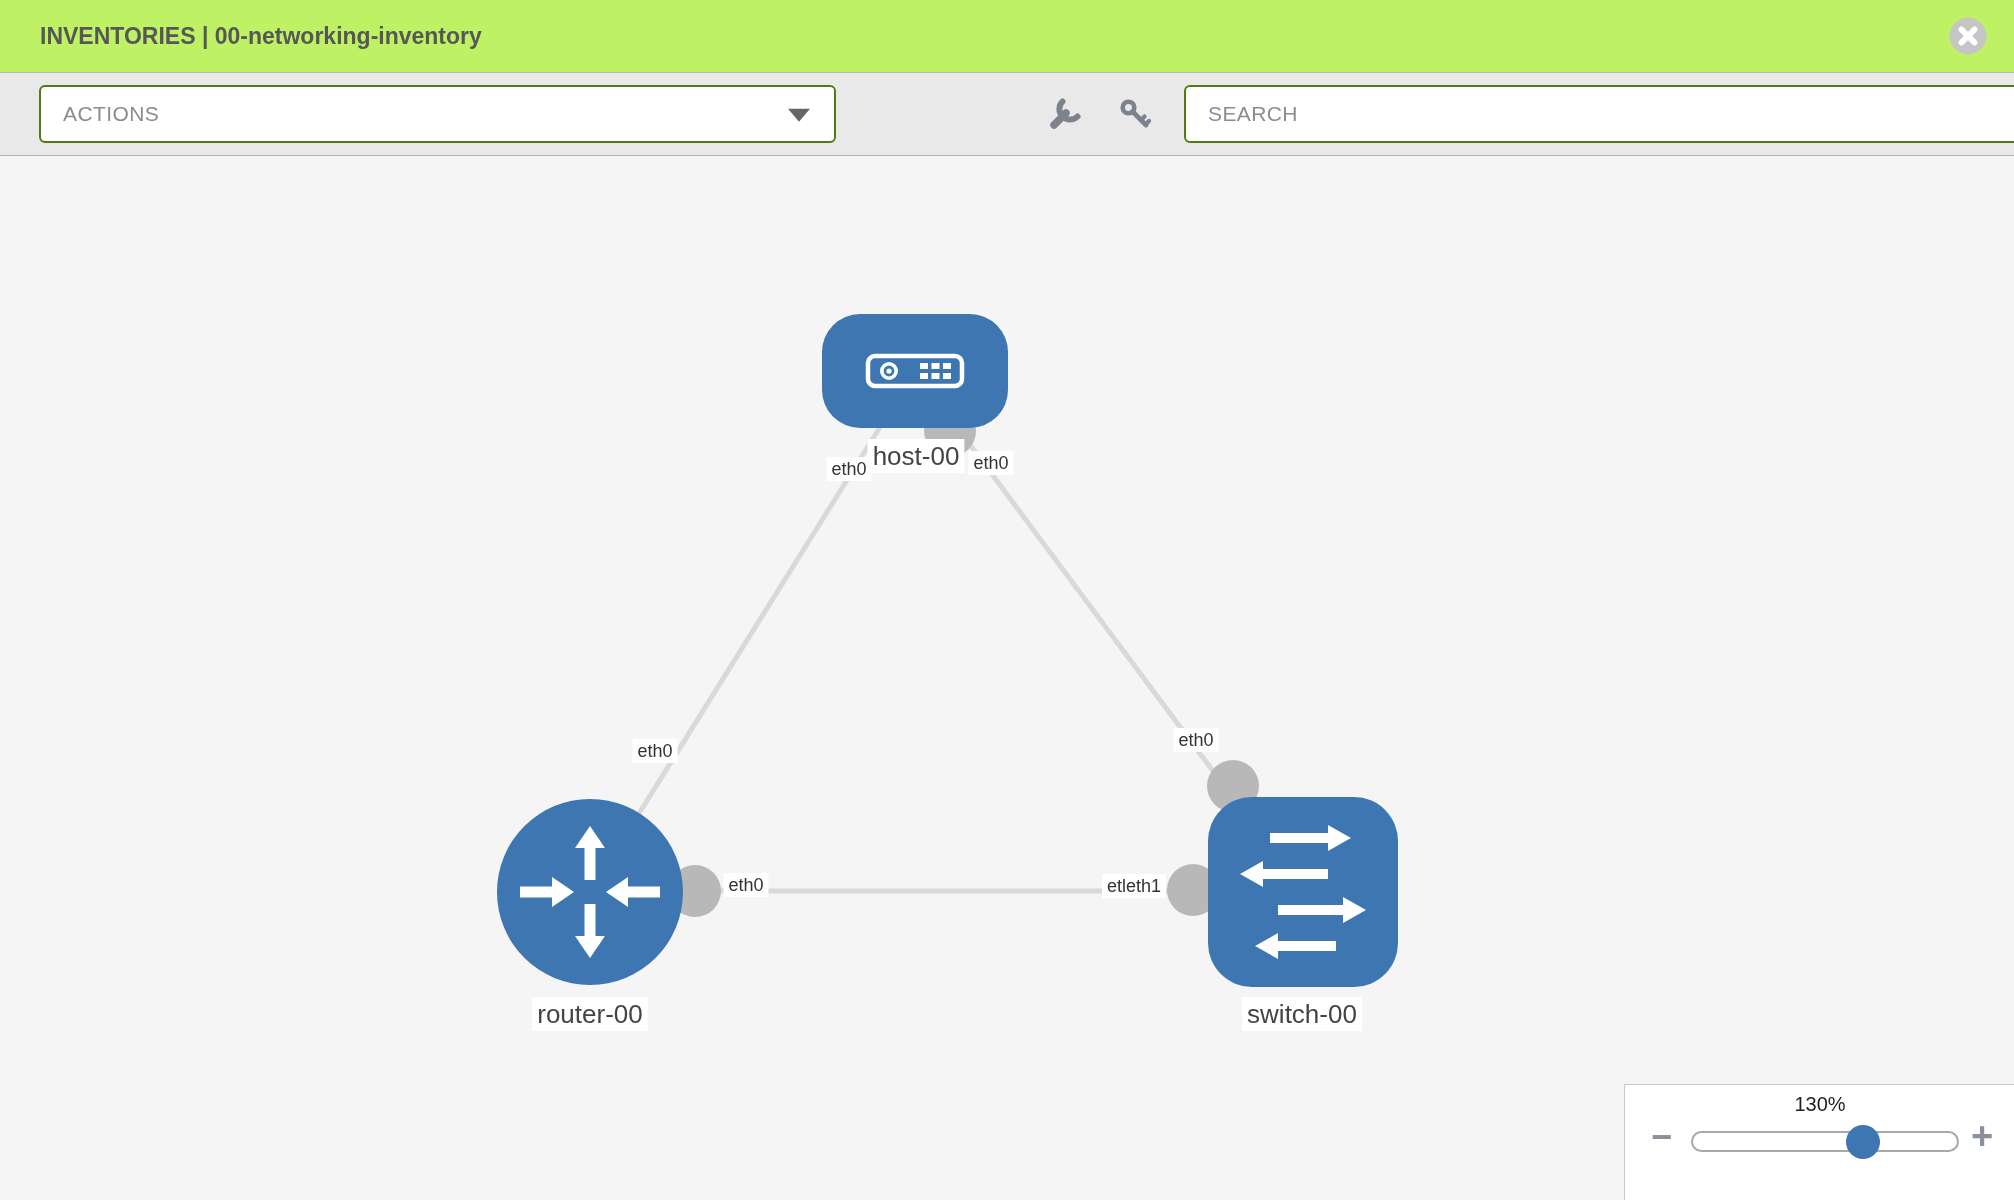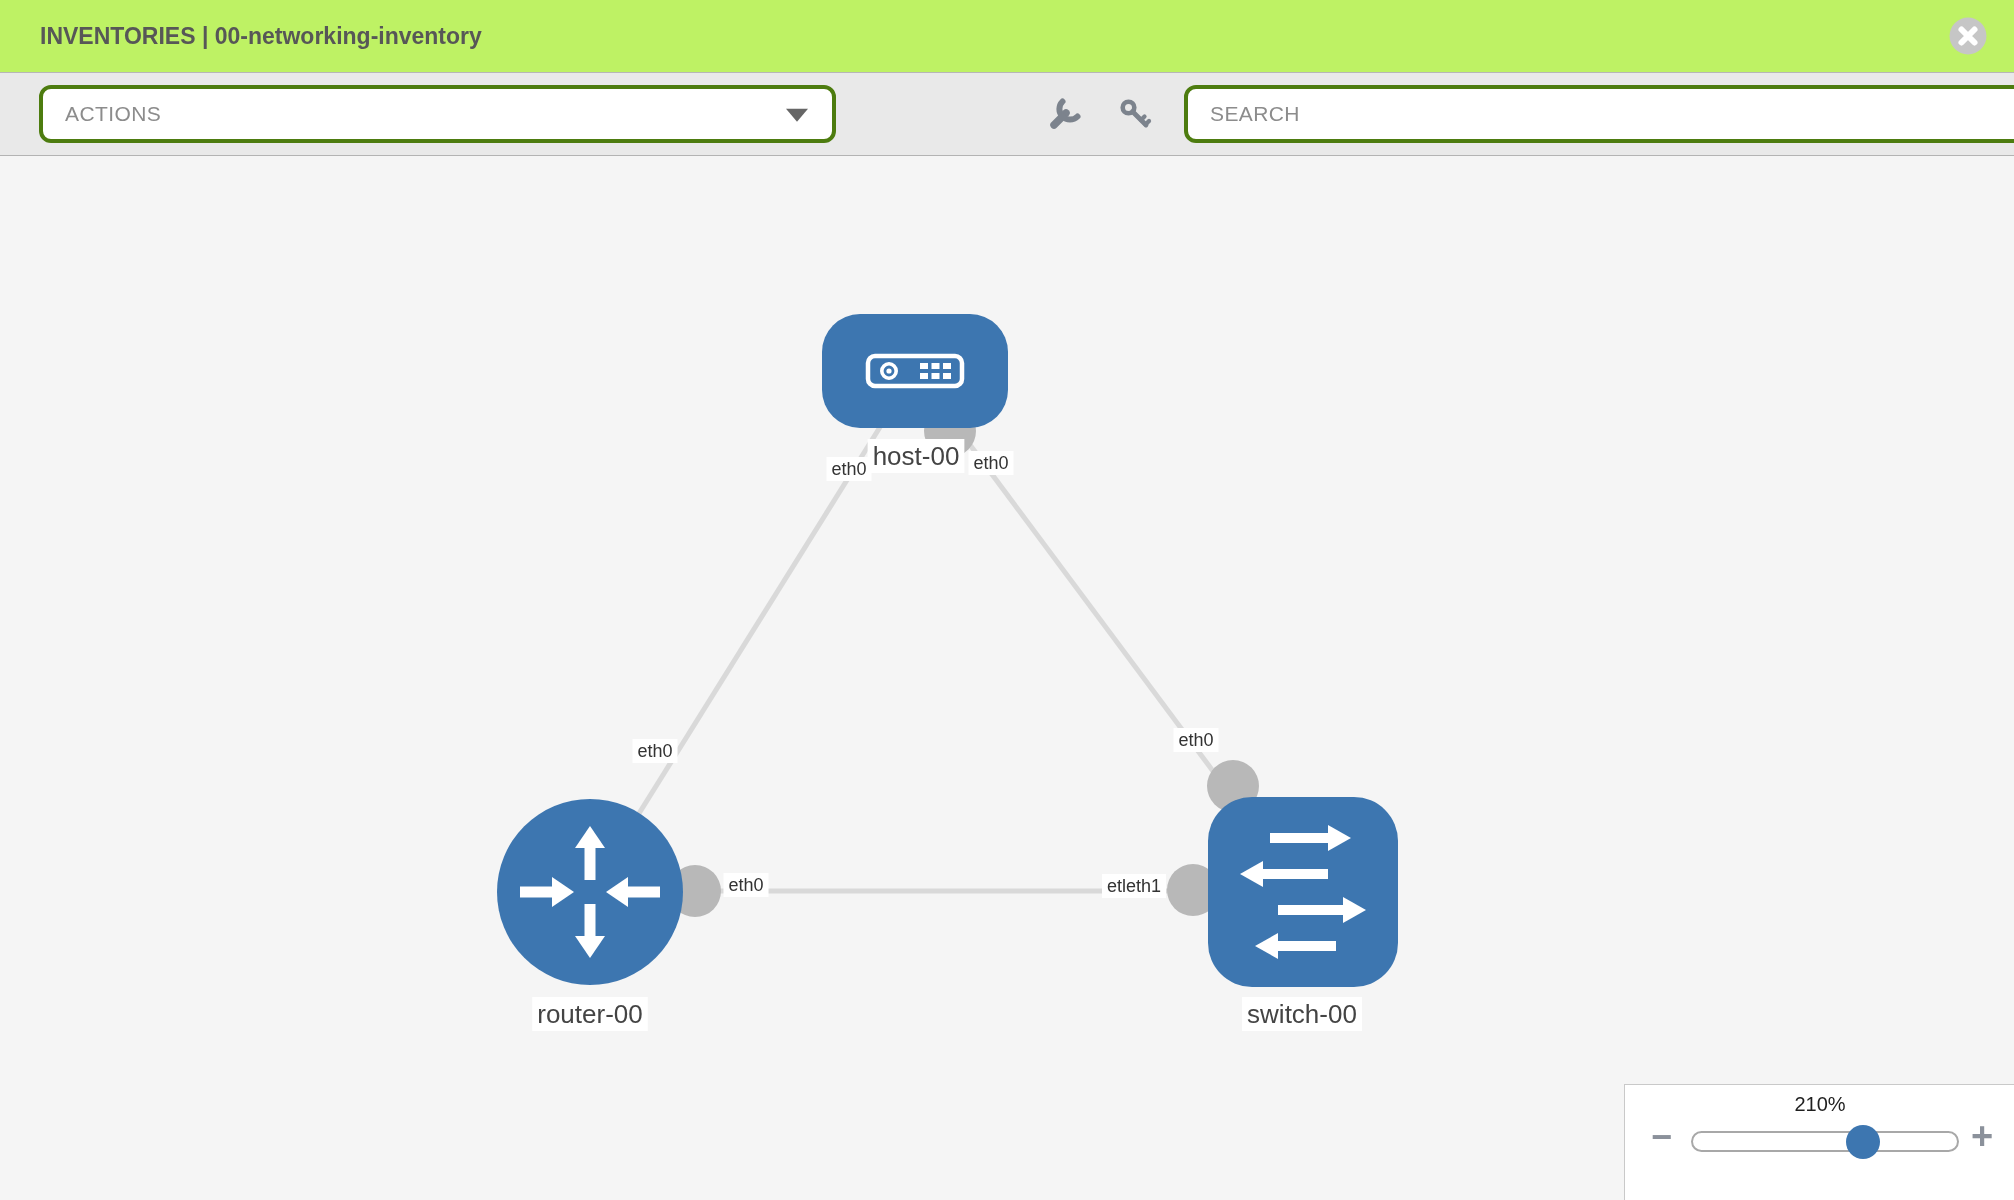--- a/index.html
+++ b/index.html
@@ -13,21 +13,21 @@
   .header{position:absolute;top:0;left:0;right:0;height:72px;background:#bef264;
           border-bottom:1px solid #b7b7b7;}
   .page-title{position:absolute;left:40px;top:50%;transform:translateY(-50%);
           margin:0;font-size:23px;font-weight:bold;color:#575757;}
   .close-btn{position:absolute;right:27px;top:17px;width:38px;height:38px;cursor:pointer;}
 
   
   .toolbar{position:absolute;top:73px;left:0;right:0;height:82px;background:#e9e9e9;
            border-bottom:1px solid #b3b3b3;}
   .dropdown{position:absolute;top:12px;height:58px;background:#fff;
-            border:4px solid #4d7c0f;border-radius:12px;box-sizing:border-box;cursor:pointer;}
+            border:2px solid #4d7c0f;border-radius:6px;box-sizing:border-box;cursor:pointer;}
   .dropdown-actions{left:39px;width:797px;}
   .dropdown-search{left:1184px;width:909px;padding-left:23px;}
   .dd-label{position:absolute;left:22px;top:50%;transform:translateY(-50%);
             font-size:21px;color:#8c8c8c;letter-spacing:0.4px;}
   .caret{position:absolute;right:24px;top:50%;transform:translateY(-40%);
          width:0;height:0;border-left:11px solid transparent;
          border-right:11px solid transparent;border-top:13px solid #666;}
   .tool-btn{position:absolute;top:12px;width:46px;height:58px;background:none;border:none;
             padding:0;margin:0;cursor:pointer;}
   .tool-btn svg{display:block;margin:auto;}
@@ -158,21 +158,21 @@
         <text x="991" y="463" font-size="18" fill="#333333" text-anchor="middle" dominant-baseline="central" font-family="&quot;Liberation Sans&quot;, sans-serif">eth0</text>
         <rect x="1173.4765625" y="728" width="45.046875" height="24" fill="#ffffff"></rect>
         <text x="1196" y="740" font-size="18" fill="#333333" text-anchor="middle" dominant-baseline="central" font-family="&quot;Liberation Sans&quot;, sans-serif">eth0</text>
         <rect x="723.4765625" y="873" width="45.046875" height="24" fill="#ffffff"></rect>
         <text x="746" y="885" font-size="18" fill="#333333" text-anchor="middle" dominant-baseline="central" font-family="&quot;Liberation Sans&quot;, sans-serif">eth0</text>
         <rect x="1101.9765625" y="874" width="64.046875" height="24" fill="#ffffff"></rect>
         <text x="1134" y="886" font-size="18" fill="#333333" text-anchor="middle" dominant-baseline="central" font-family="&quot;Liberation Sans&quot;, sans-serif">etleth1</text>
       </svg>
 
     <div class="zoom-panel">
-      <div class="zoom-level">210%</div>
+      <div class="zoom-level">130%</div>
       <span class="zoom-minus">−</span>
       <div class="zoom-track">
         <div class="zoom-handle" id="zoom-handle" style="left: 64.5%;"></div>
       </div>
       <span class="zoom-plus">+</span>
     </div>
   </div>
 
 </div>
 

